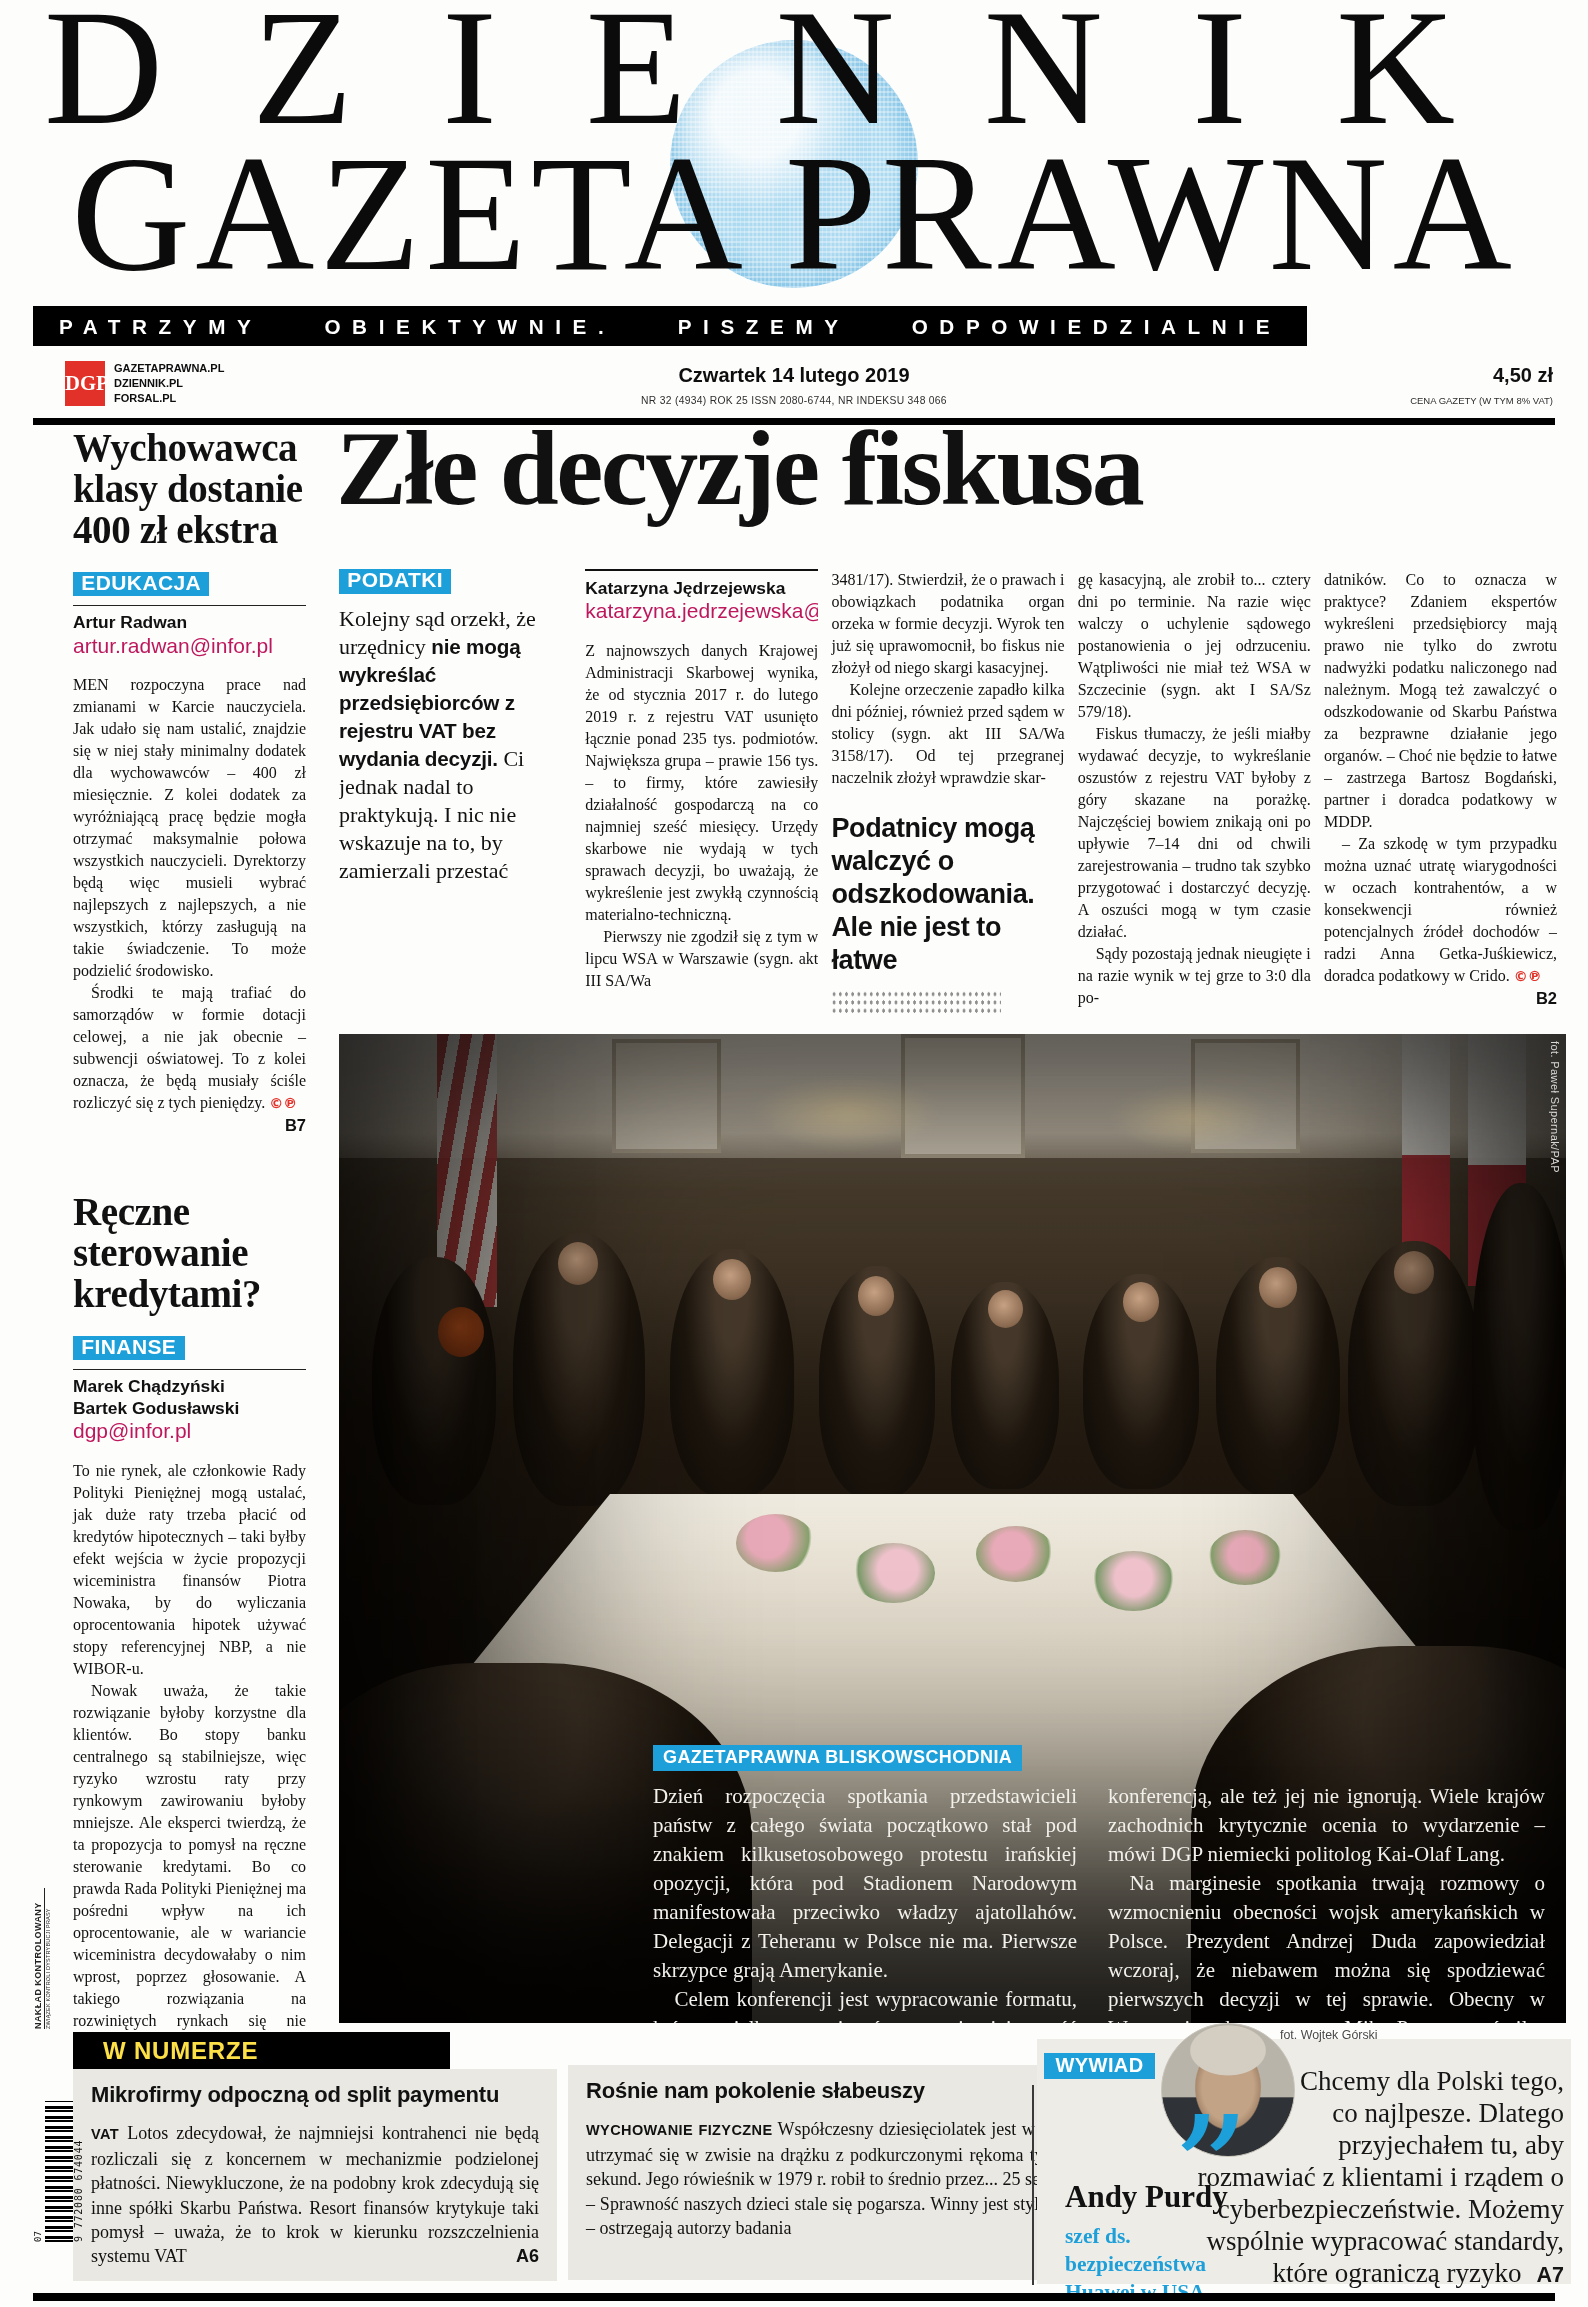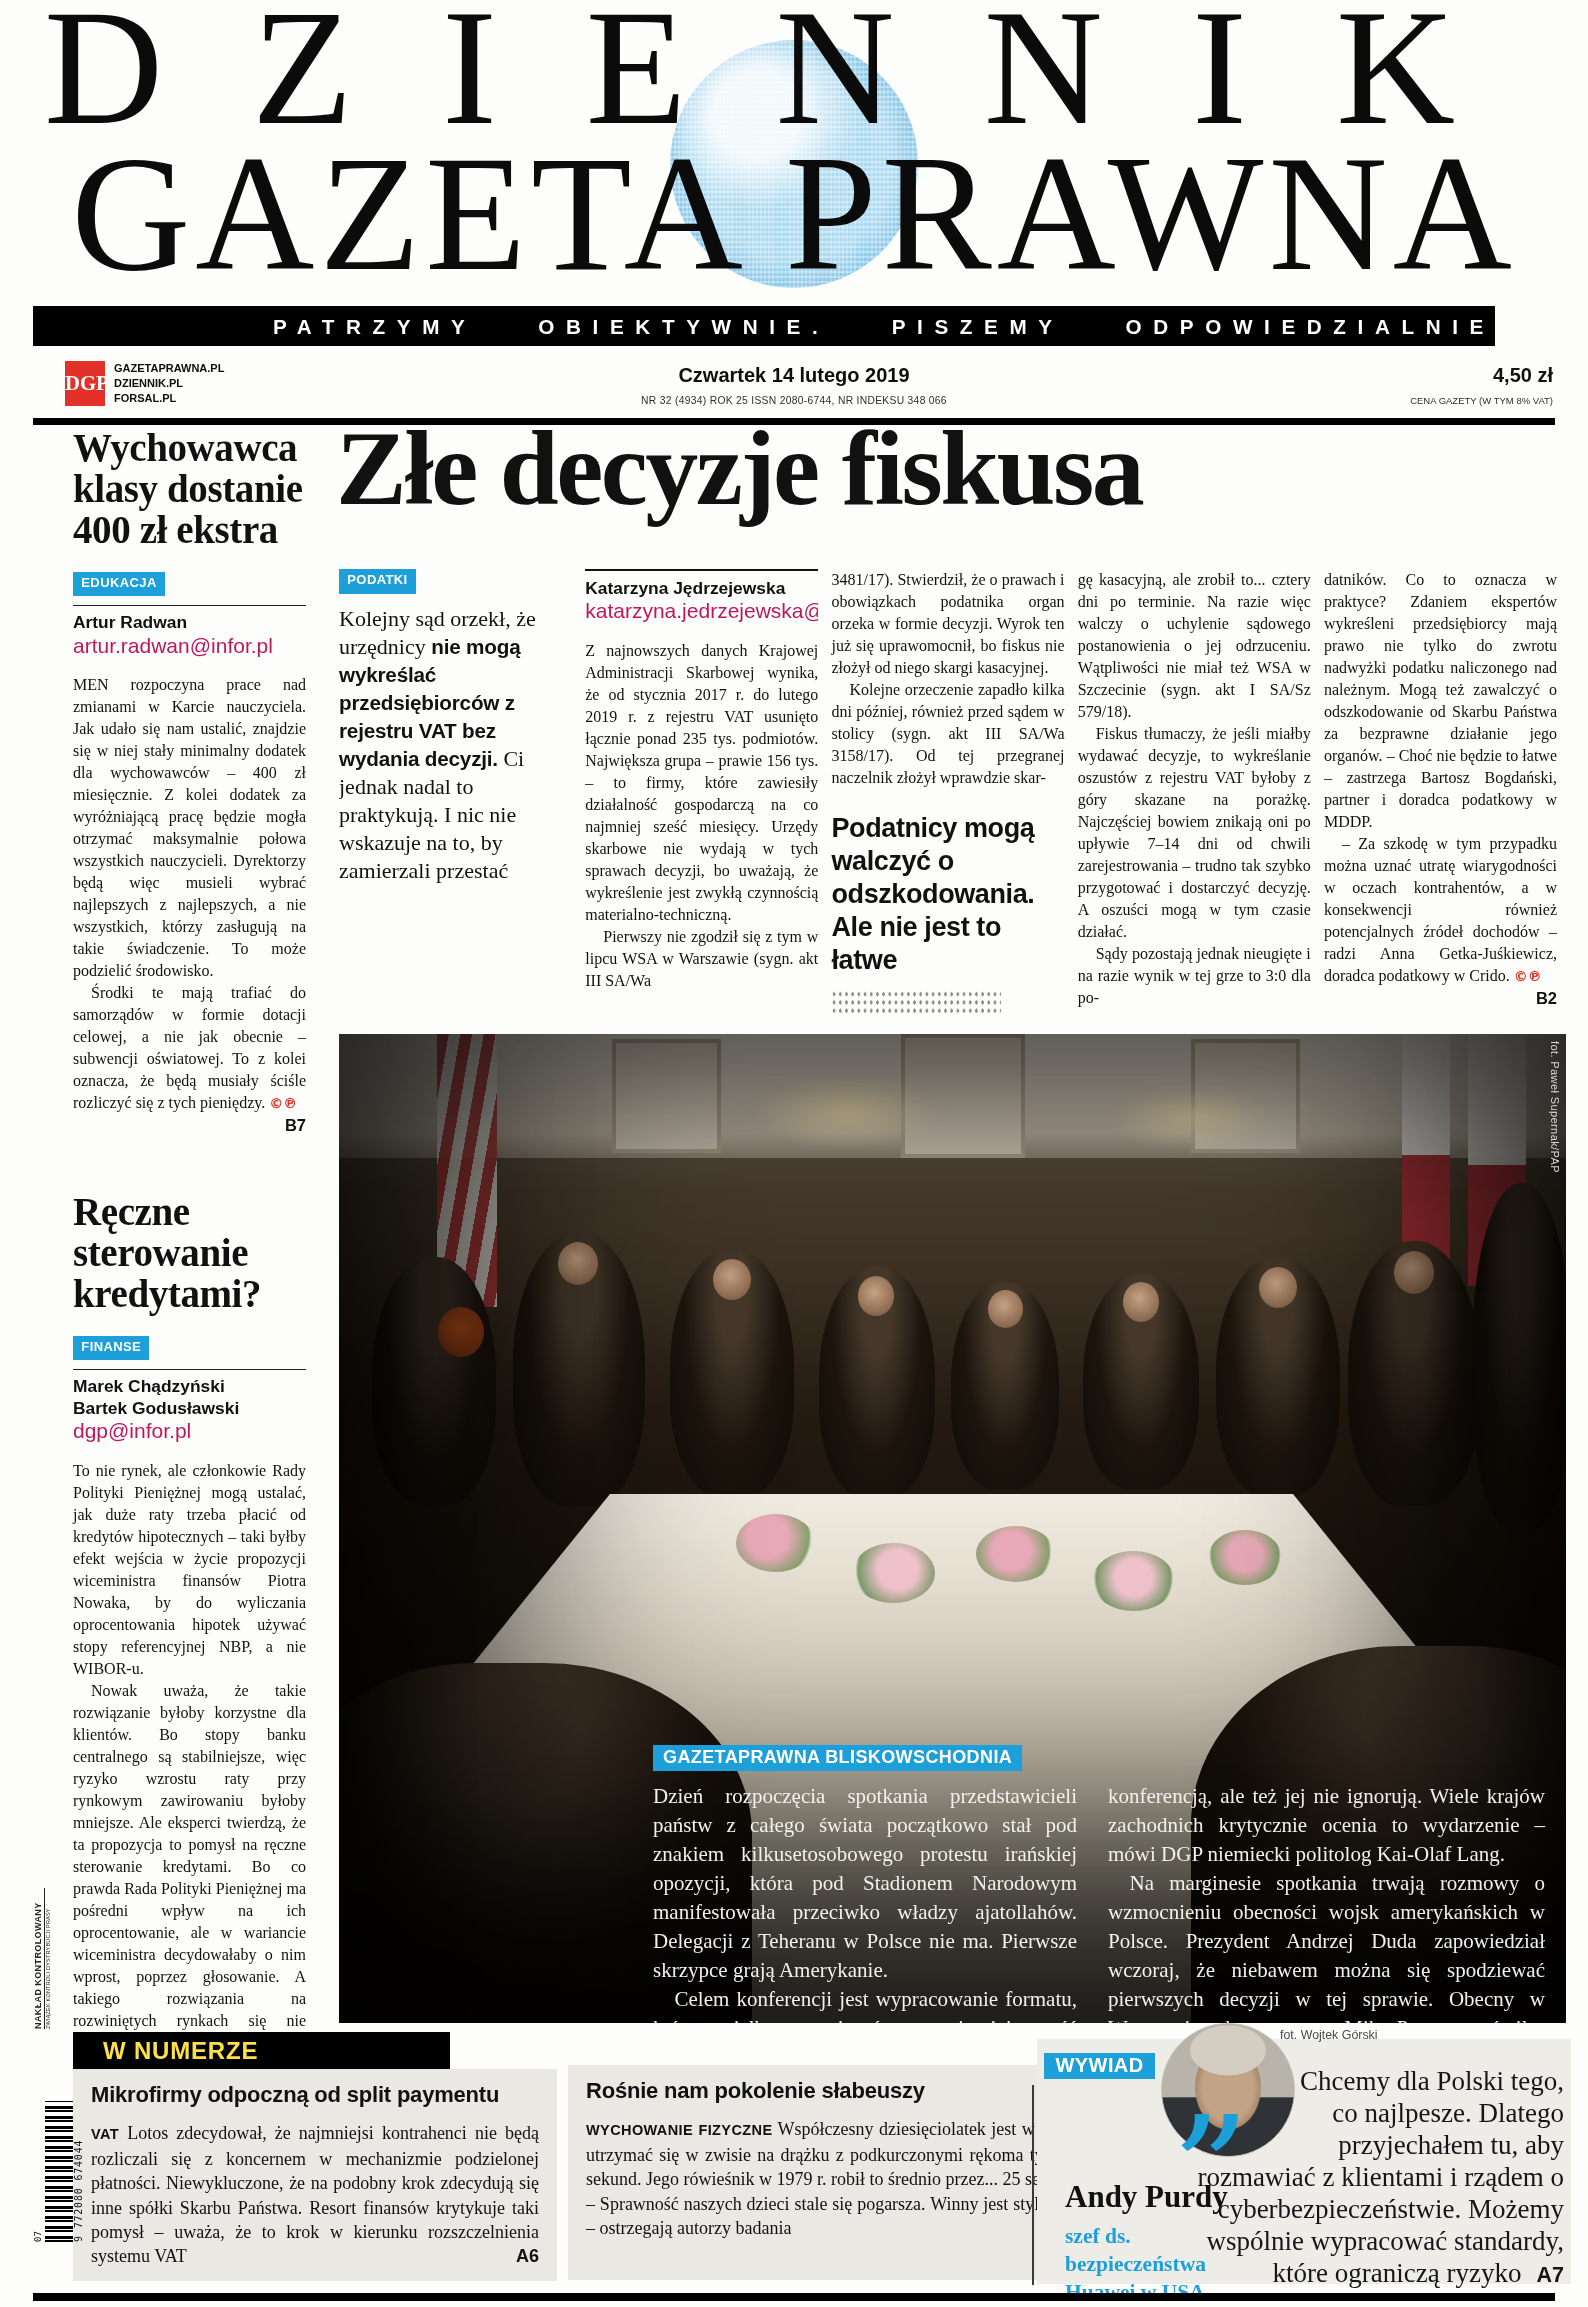--- a/index.html
+++ b/index.html
@@ -13,41 +13,41 @@
   .mast2{top:131px;font-size:165px;line-height:165px;letter-spacing:5px;}
   .globe{position:absolute;left:50%;top:40px;width:248px;height:248px;margin-left:-124px;border-radius:50%;
          background:
            radial-gradient(circle at 35% 30%, rgba(255,255,255,.85) 0 18%, transparent 40%),
            repeating-linear-gradient(0deg, rgba(255,255,255,.35) 0 1.7px, transparent 1.7px 5px),
            repeating-linear-gradient(90deg, rgba(255,255,255,.25) 0 1.7px, transparent 1.7px 4.1px),
            radial-gradient(circle, #9fd4ef 0 55%, #6db9e2 75%, #4ea8d8 100%);
          opacity:.85;z-index:0;}
   .mast-text{z-index:1;}
 
-  .tagbar{position:absolute;left:33px;top:306px;width:1462px;height:40px;background:#000;color:#fff;
+  .tagbar{position:absolute;left:33px;top:306px;width:1274px;height:40px;background:#000;color:#fff;
           font-family:"Liberation Sans","DejaVu Sans",sans-serif;font-size:20.7px;font-weight:700;
-          letter-spacing:11.6px;word-spacing:45px;text-align:right;line-height:41px;}
+          letter-spacing:11.6px;word-spacing:45px;text-align:center;line-height:41px;}
 
   
   .dgp-box{position:absolute;left:65px;top:361px;width:40px;height:45px;background:#e23128;color:#fff;
            font-family:"Liberation Serif",serif;font-weight:700;font-size:20.7px;text-align:center;line-height:45px;}
   .sites{position:absolute;left:114px;top:361px;font-family:"Liberation Sans",sans-serif;font-weight:700;
          font-size:11px;line-height:15px;color:#0d0d0d;}
   .date-c{position:absolute;left:0;top:364px;width:100%;text-align:center;font-family:"Liberation Sans",sans-serif;
           font-weight:700;font-size:20px;color:#0d0d0d;}
   .issue-c{position:absolute;left:0;top:395px;width:100%;text-align:center;font-family:"Liberation Sans",sans-serif;
            font-size:10.3px;color:#2e2e2e;letter-spacing:0.3px;}
   .price{position:absolute;right:35px;top:364px;font-family:"Liberation Sans",sans-serif;font-weight:700;font-size:20px;}
   .price-note{position:absolute;right:35px;top:395px;font-family:"Liberation Sans",sans-serif;font-size:9.5px;color:#2e2e2e;}
   .rule-top{position:absolute;left:33px;top:418px;width:1522px;height:7.4px;background:#000;}
   .rule-bottom{position:absolute;left:33px;top:2293px;width:1522px;height:8.3px;background:#000;}
 
   
   .chip{display:inline-block;background:#1d9fd9;color:#fff;font-family:"Liberation Sans",sans-serif;
-        font-weight:700;font-size:13px;line-height:16.5px;padding:3.3px 8.3px 5px;letter-spacing:0.4px;}
+        font-weight:700;font-size:21px;line-height:16.5px;padding:3.3px 8.3px 5px;letter-spacing:0.4px;}
 
   
   .side-art{position:absolute;left:73px;width:233px;}
   .side-h{font-size:39px;line-height:41px;font-weight:700;letter-spacing:-0.4px;margin:0 0 21.5px;}
   .byline-rule{border:0;border-top:1.7px solid #222;margin:8.3px 0 6.6px;}
   .author{font-family:"Liberation Sans",sans-serif;font-weight:700;font-size:17.4px;line-height:21.5px;color:#111;}
   .email{font-family:"Liberation Sans",sans-serif;font-size:21px;color:#be185d;margin-bottom:16.5px;}
   .body-t{font-size:16px;line-height:22px;text-align:justify;hyphens:auto;}
   .body-t p{margin:0;}
   .body-t p.ind{text-indent:18px;}

